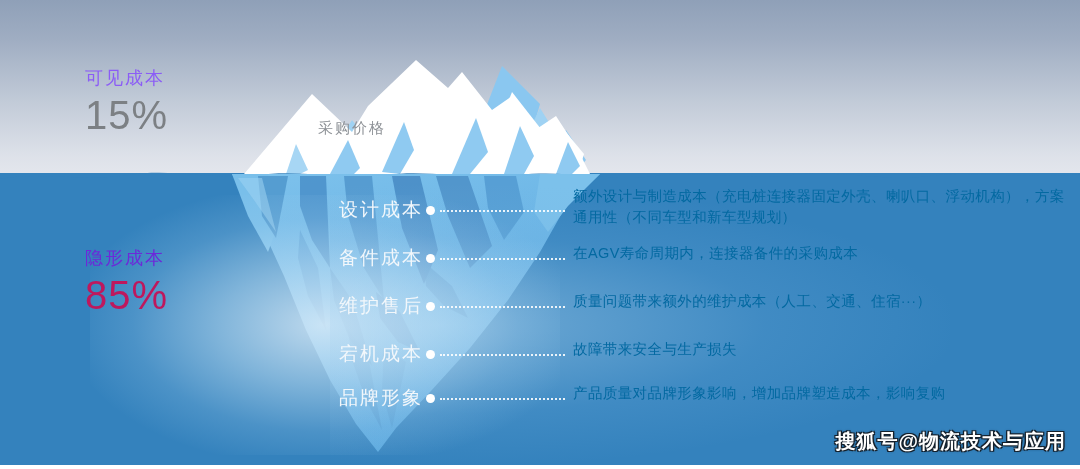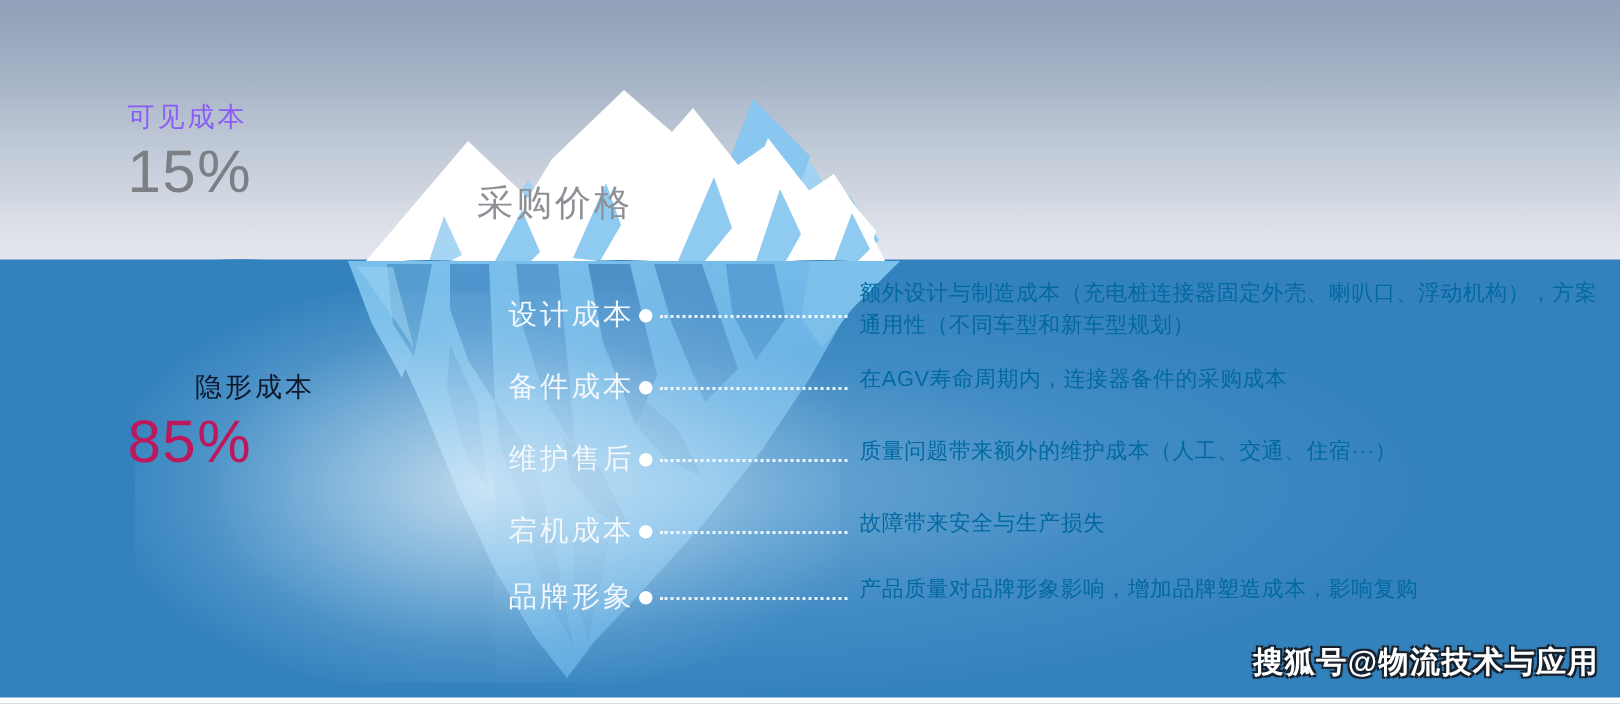--- a/index.html
+++ b/index.html
@@ -77,29 +77,29 @@
   }
   .stat-value {
     font-size: 40px;
     font-weight: 400;
     letter-spacing: 1px;
     line-height: 1.15;
     margin-top: 2px;
   }
   .stat-visible .stat-label { color: #8b5cf6; }
   .stat-visible .stat-value { color: #7c8084; }
-  .stat-hidden .stat-label  { color: #0f172a; margin-left: 45px; }
+  .stat-hidden .stat-label  { color: #6d28d9; }
   .stat-hidden .stat-value  { color: #be185d; }
 
   
   .tip-label {
     position: absolute;
     left: 318px;
     top: 119px;
-    font-size: 24px;
+    font-size: 15px;
     letter-spacing: 2px;
     color: #8d9196;
   }
 
   
   .rows {
     position: absolute;
     left: 0; top: 0;
     width: 1080px;
     height: 469px;

